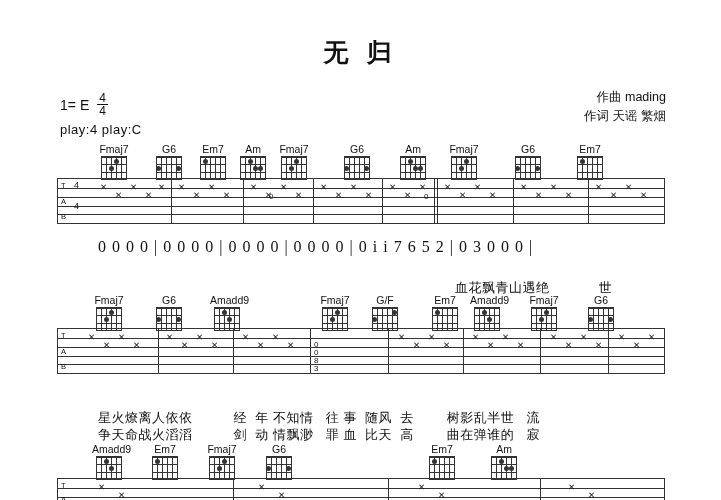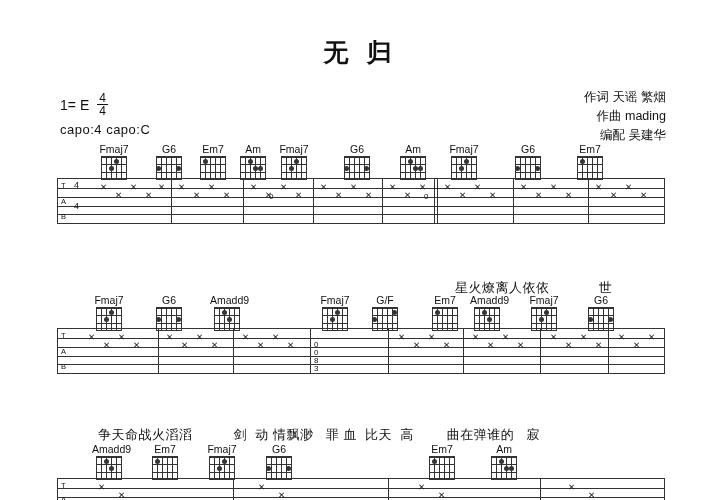--- a/index.html
+++ b/index.html
@@ -70,26 +70,25 @@
 
   <div class="keyline">
     <span>1=</span>
     <span>E</span>
     <span class="frac">
       <span class="num">4</span>
       <span class="den">4</span>
     </span>
   </div>
 
-  <div class="capo">capo:4 capo:C</div>
+  <div class="capo">play:4 play:C</div>
 
   <div class="credits">
+    <div>作曲 mading</div>
     <div>作词 天谣  繁烟</div>
-    <div>作曲 mading</div>
-    <div>编配 吴建华</div>
   </div>
 
   <div class="chordbox" style="left:97px;top:143px;">
     <div class="cname">Fmaj7</div>
     <div class="grid">
       <div class="h nut" style="top:0;"></div>
         <div class="h" style="top:8px;"></div>
         <div class="h" style="top:16px;"></div>
         <div class="h" style="top:23px;"></div>
       <div class="v" style="left:0;"></div>
@@ -308,21 +307,22 @@
       <div class="xmark" style="left:537px;top:4px;">✕</div>
       <div class="xmark" style="left:552px;top:12px;">✕</div>
       <div class="xmark" style="left:567px;top:4px;">✕</div>
       <div class="xmark" style="left:582px;top:12px;">✕</div>
 
       <div class="fretnum" style="left:211px;top:14px;">0</div>
       <div class="fretnum" style="left:366px;top:14px;">0</div>
     </div>
   </div>
 
-  <div class="lyric2" style="left:455px;top:279px;">星火燎离人依依            世</div>
+  <div class="numrow" style="left:98px;top:238px;">0 0 0 0 | 0 0 0 0 | 0 0 0 0 | 0 0 0 0 | 0 i i 7 6 5 2 | 0 3 0 0 0 |</div>
+  <div class="lyric2" style="left:455px;top:279px;">血花飘青山遇绝            世</div>
 
   <div class="chordbox" style="left:92px;top:294px;">
     <div class="cname">Fmaj7</div>
     <div class="grid">
       <div class="h nut" style="top:0;"></div>
         <div class="h" style="top:8px;"></div>
         <div class="h" style="top:16px;"></div>
         <div class="h" style="top:23px;"></div>
       <div class="v" style="left:0;"></div>
         <div class="v" style="left:5px;"></div>
@@ -516,20 +516,21 @@
       <div class="xmark" style="left:575px;top:12px;">✕</div>
       <div class="xmark" style="left:590px;top:4px;">✕</div>
 
       <div class="fretnum" style="left:256px;top:12px;">0</div>
       <div class="fretnum" style="left:256px;top:20px;">0</div>
       <div class="fretnum" style="left:256px;top:28px;">8</div>
       <div class="fretnum" style="left:256px;top:36px;">3</div>
     </div>
   </div>
 
+  <div class="lyric" style="left:98px;top:409px;">星火燎离人依依          经  年 不知情   往 事  随风  去        树影乱半世   流</div>
   <div class="lyric2" style="left:98px;top:426px;">争天命战火滔滔          剑  动 情飘渺   罪 血  比天  高        曲在弹谁的   寂</div>
 
   <div class="chordbox" style="left:92px;top:443px;">
     <div class="cname">Amadd9</div>
     <div class="grid">
       <div class="h nut" style="top:0;"></div>
         <div class="h" style="top:8px;"></div>
         <div class="h" style="top:16px;"></div>
         <div class="h" style="top:23px;"></div>
       <div class="v" style="left:0;"></div>

